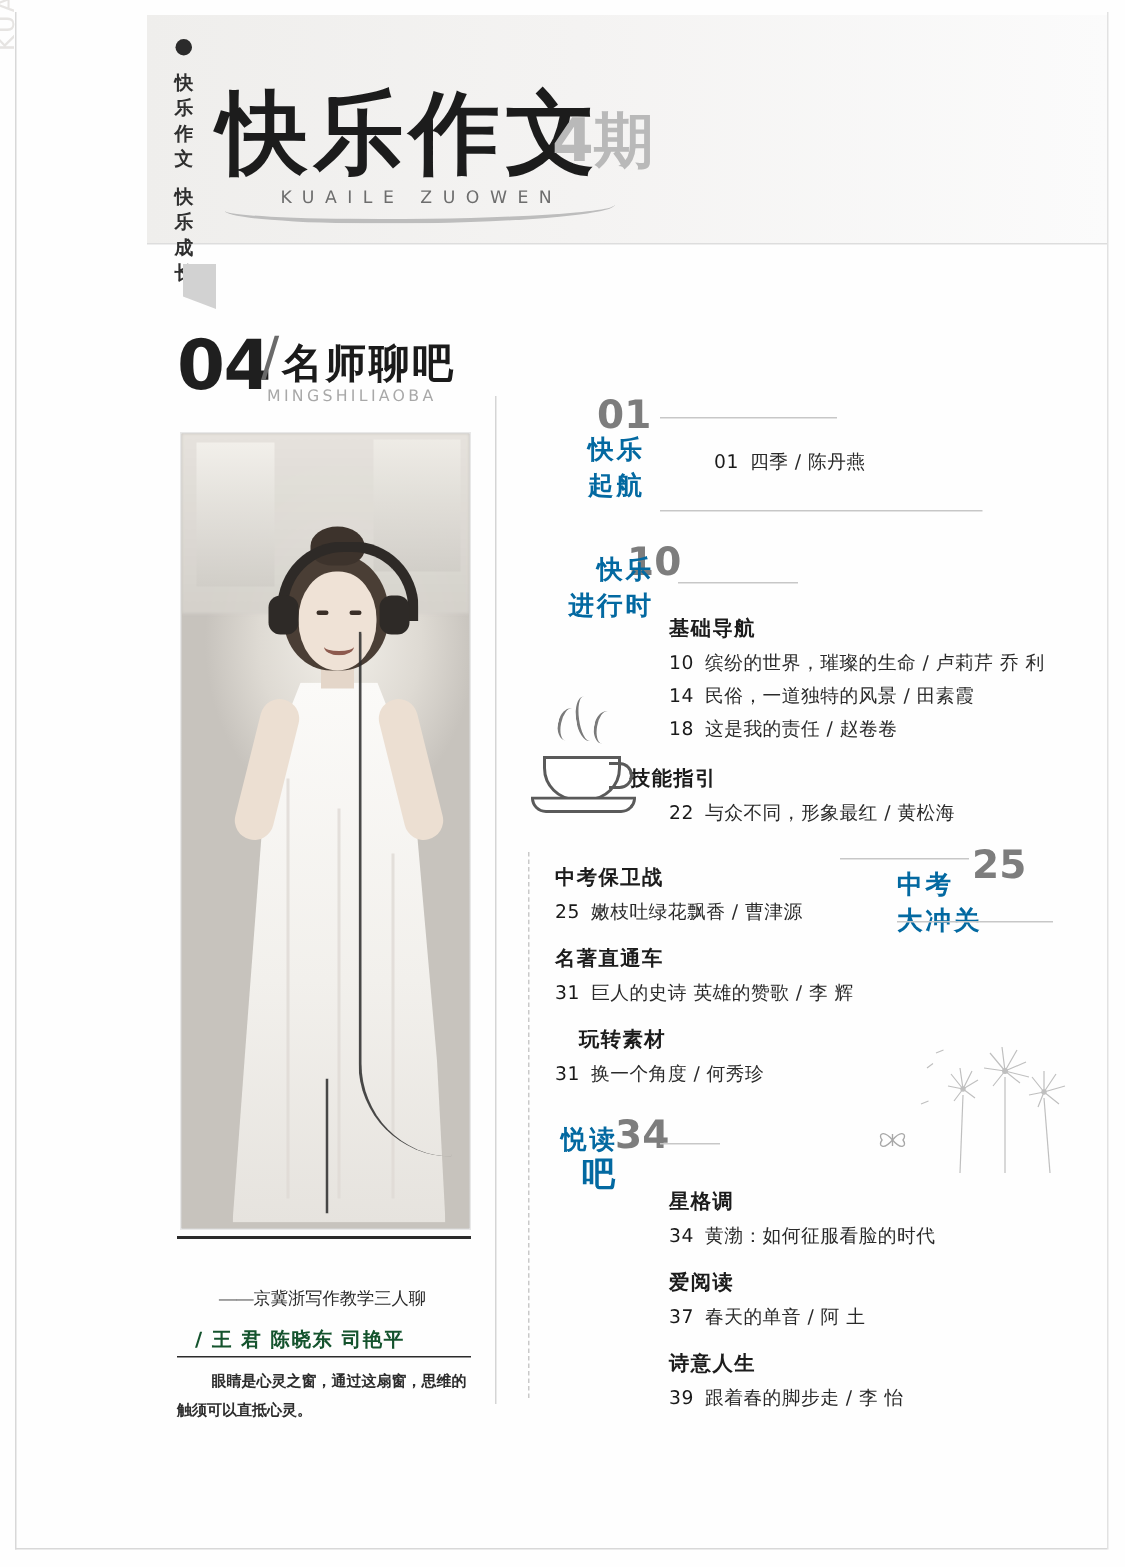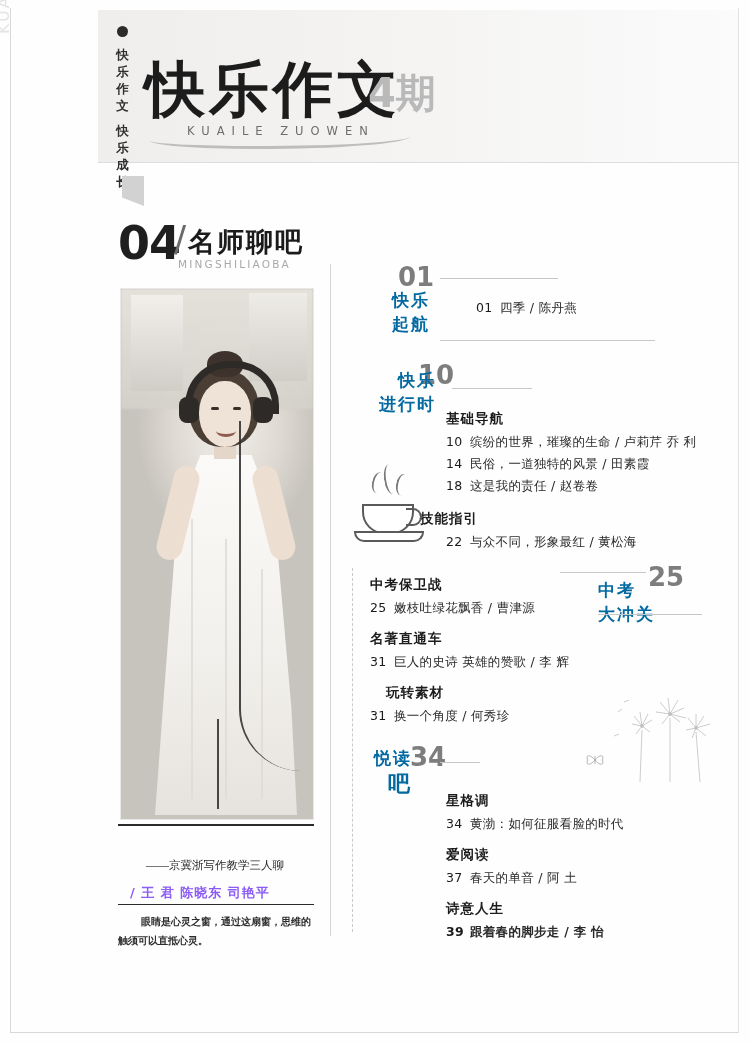--- a/index.html
+++ b/index.html
@@ -333,21 +333,21 @@
     font-size: 11.5px;
     color: #2b2b2b;
     font-family: Liberation Serif, serif;
   }
   .cap-authors {
     position: absolute;
     left: 130px; top: 884px;
     width: 200px;
     font-size: 13px;
     font-weight: bold;
-    color: #8b5cf6;
+    color: #14532d;
     letter-spacing: 1px;
   }
   .cap-rule-bot {
     position: absolute;
     left: 118px; top: 904px;
     width: 196px; height: 1px;
     background: #2b2b2b;
   }
   .cap-body {
     position: absolute;
@@ -426,21 +426,21 @@
   .g2-rule { left: 452px; top: 388px; width: 80px; }
 
   
   .g3-num { left: 648px; top: 562px; }
   .g3-label { left: 598px; top: 578px; width: 90px; font-size: 17px; text-align: left; }
   .g3-rule { left: 560px; top: 572px; width: 86px; }
   .g3-rule2 { left: 598px; top: 614px; width: 104px; }
 
   
   .g4-num { left: 410px; top: 742px; }
-  .g4-label1 { left: 356px; top: 748px; width: 56px; font-size: 17px; font-family: Liberation Mono, monospace; }
+  .g4-label1 { left: 356px; top: 748px; width: 56px; font-size: 17px; }
   .g4-label2 { left: 370px; top: 772px; width: 42px; font-size: 22px; }
   .g4-rule { left: 440px; top: 762px; width: 40px; }
 
   
   .cup {
     position: absolute;
     left: 352px; top: 452px;
     width: 74px; height: 96px;
   }
   .cup-body {
@@ -666,18 +666,18 @@
     <div class="entry" style="left:446px; top:816px;">
       <span class="pg">34</span><span>黄渤：如何征服看脸的时代</span>
     </div>
 
     <div class="sub-head" style="left:446px; top:846px;">爱阅读</div>
     <div class="entry" style="left:446px; top:870px;">
       <span class="pg">37</span><span>春天的单音 / 阿  土</span>
     </div>
 
     <div class="sub-head" style="left:446px; top:900px;">诗意人生</div>
-    <div class="entry" style="left:446px; top:924px;font-weight:bold;">
+    <div class="entry" style="left:446px; top:924px;">
       <span class="pg">39</span><span>跟着春的脚步走 / 李  怡</span>
     </div>
 
   </div>
 </div>
 
 </body></html>

